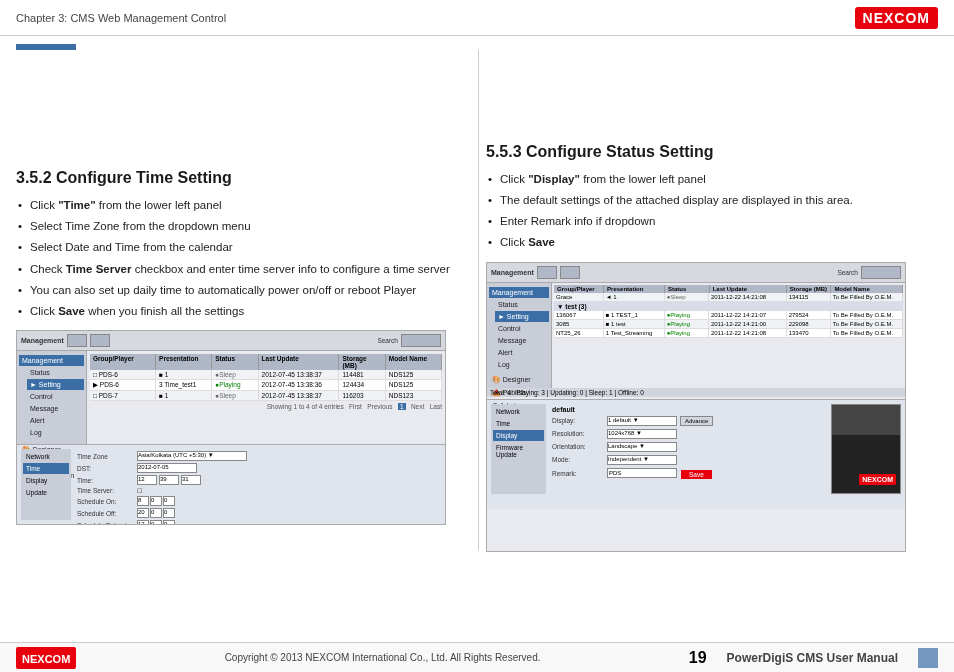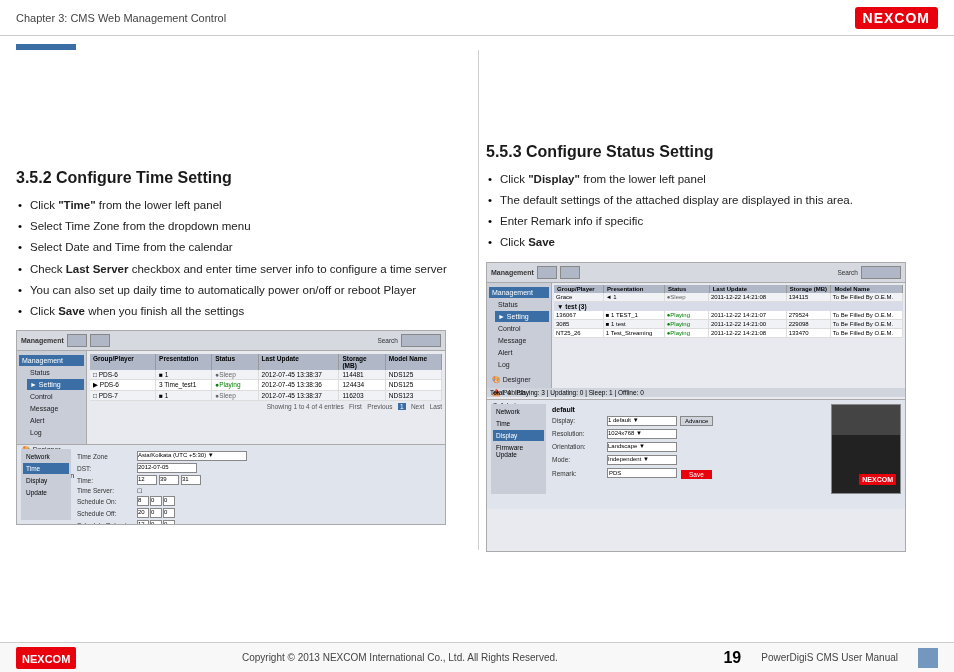--- a/index.html
+++ b/index.html
@@ -333,22 +333,23 @@
     .status-logo-text {
       color: #fff;
       font-size: 11px;
       font-weight: bold;
     }
     .status-center {
       font-size: 10px;
       color: #444;
     }
     .status-right {
-      font-size: 10px;
+      font-size: 12px;
       color: #444;
+      font-weight: bold;
     }
     .page-num {
       font-weight: bold;
       font-size: 16px;
     }
 
     .divider-line {
       width: 1px;
       background: #ccc;
       height: 500px;
@@ -380,21 +381,21 @@
 
 <div class="content">
 
   <div class="left-col">
     <h2 class="section-title">3.5.2 Configure Time Setting</h2>
 
     <ul class="bullet-list">
       <li>Click <strong>"Time"</strong> from the lower left panel</li>
       <li>Select Time Zone from the dropdown menu</li>
       <li>Select Date and Time from the calendar</li>
-      <li>Check <strong>Last Server</strong> checkbox and enter time server info to configure a time server</li>
+      <li>Check <strong>Time Server</strong> checkbox and enter time server info to configure a time server</li>
       <li>You can also set up daily time to automatically power on/off or reboot Player</li>
       <li>Click <strong>Save</strong> when you finish all the settings</li>
     </ul>
 
     <div class="screenshot-left">
 
       <div class="ss-toolbar">
         <span style="font-size:7px;font-weight:bold;color:#333;">Management</span>
         <span class="ss-btn"></span>
         <span class="ss-btn"></span>
@@ -517,21 +518,21 @@
       </div>
     </div>
   </div>
 
   <div class="right-col">
     <h2 class="section-title">5.5.3 Configure Status Setting</h2>
 
     <ul class="bullet-list">
       <li>Click <strong>"Display"</strong> from the lower left panel</li>
       <li>The default settings of the attached display are displayed in this area.</li>
-      <li>Enter Remark info if specific</li>
+      <li>Enter Remark info if dropdown</li>
       <li>Click <strong>Save</strong></li>
     </ul>
 
     <div class="screenshot-right">
 
       <div class="ss-toolbar">
         <span style="font-size:7px;font-weight:bold;color:#333;">Management</span>
         <span class="ss-btn"></span>
         <span class="ss-btn"></span>
         <span style="flex:1;"></span>

